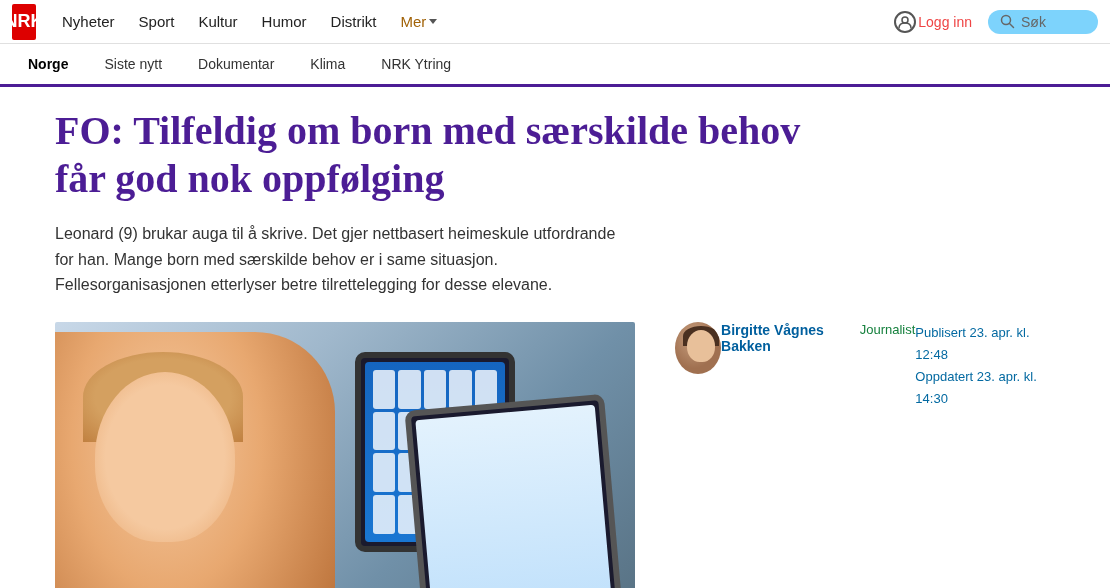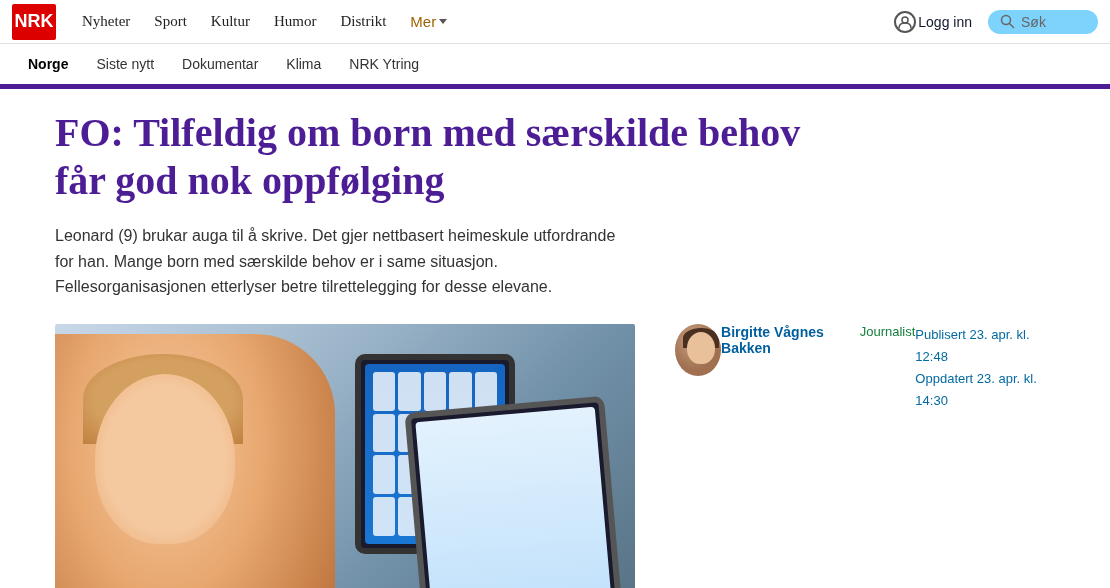--- a/index.html
+++ b/index.html
@@ -13,37 +13,37 @@
       border-bottom: 1px solid #e0e0e0;
       height: 44px;
       padding: 0 12px;
     }
     .nrk-logo {
       background: #d00;
       color: #fff;
       font-weight: 900;
       font-size: 18px;
       font-family: Arial, sans-serif;
-      width: 44px;
+      width: 24px;
       height: 36px;
       display: flex;
       align-items: center;
       justify-content: center;
       margin-right: 16px;
       border-radius: 2px;
       flex-shrink: 0;
     }
     .nav-links {
       display: flex;
       align-items: center;
       gap: 4px;
       flex: 1;
     }
     .nav-link {
-      font-family: Liberation Serif, serif;
+      font-family: Liberation Sans, sans-serif;
       font-size: 15px;
       color: #222;
       text-decoration: none;
       padding: 6px 10px;
       border-radius: 3px;
       cursor: pointer;
       white-space: nowrap;
     }
     .nav-mer {
       display: flex;
@@ -60,21 +60,21 @@
       align-items: center;
       gap: 16px;
       margin-left: auto;
     }
     .logg-inn {
       display: flex;
       align-items: center;
       gap: 2px;
       font-family: Arial, sans-serif;
       font-size: 14px;
-      color: #0f172a;
+      color: #ef4444;
       cursor: pointer;
     }
     .user-circle {
       width: 22px;
       height: 22px;
       border-radius: 50%;
       border: 2px solid #555;
       display: flex;
       align-items: center;
       justify-content: center;
@@ -92,22 +92,22 @@
       color: #666;
       cursor: pointer;
       min-width: 110px;
     }
 
     
     .sub-nav {
       display: flex;
       align-items: center;
       padding: 8px 20px;
-      border-bottom: 5px solid #4c1d95;
-      gap: 12px;
+      border-bottom: 3px solid #4c1d95;
+      gap: 20px;
     }
     .sub-nav-link {
       font-family: Arial, sans-serif;
       font-size: 14px;
       color: #333;
       text-decoration: none;
       padding: 4px 8px;
       cursor: pointer;
     }
     .sub-nav-link.active {

